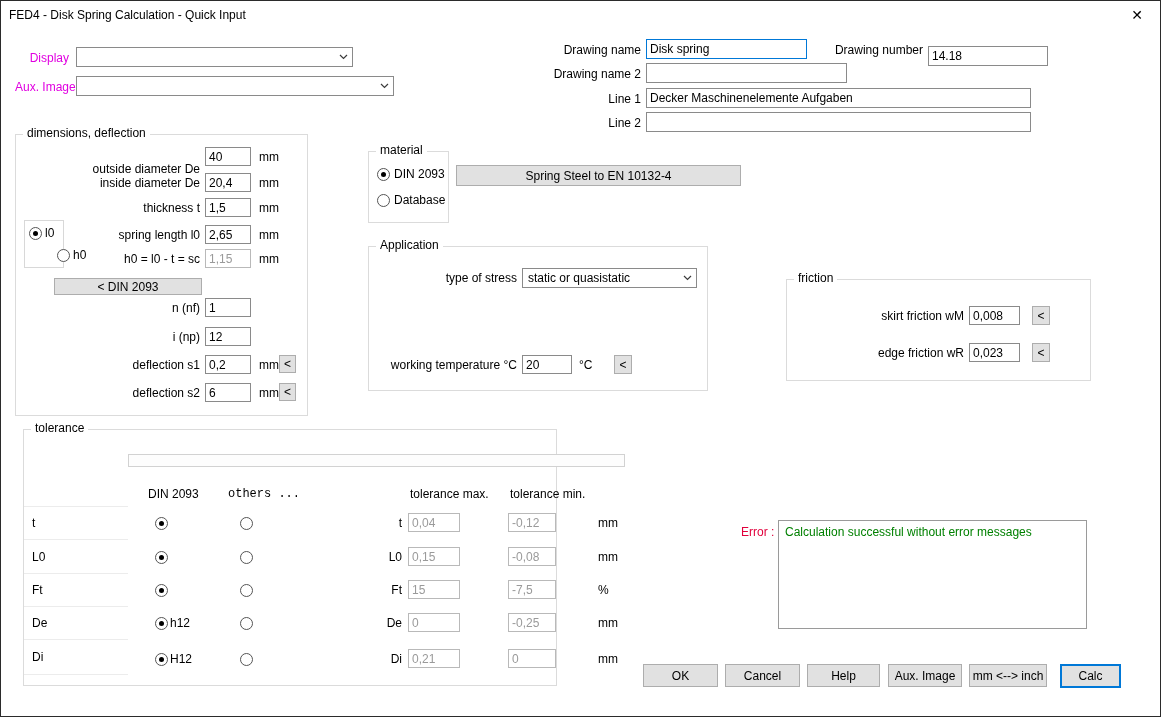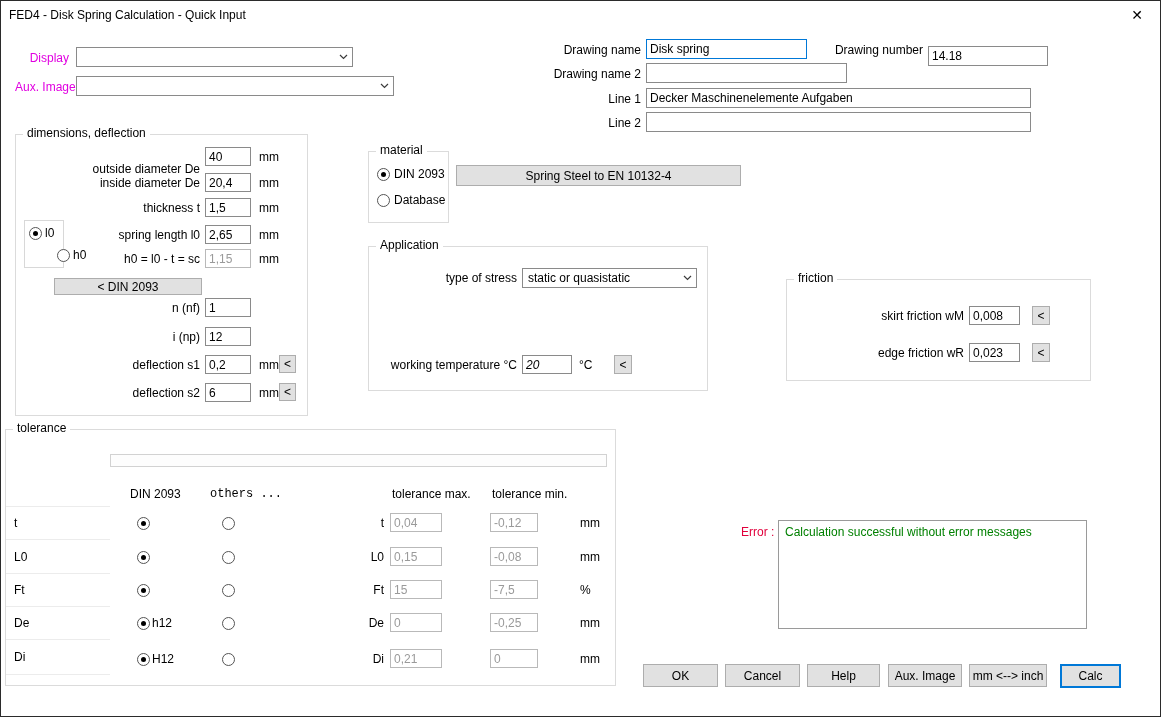--- a/index.html
+++ b/index.html
@@ -145,37 +145,37 @@
     <div class="abs ra" style="left:0;top:24px;width:148px;">type of stress</div>
     <div class="combo" style="left:153px;top:21px;width:175px;">
       <span class="txt">static or quasistatic</span>
       <span class="arr">
           <svg width="9" height="6" viewBox="0 0 9 6">
             <path d="M1 1 L4.5 4.5 L8 1" fill="none" stroke="#3c3c3c" stroke-width="1.2"></path>
           </svg>
         </span>
     </div>
     <div class="abs ra" style="left:0;top:111px;width:148px;">working temperature °C</div>
-    <input class="f sm" style="left: 153px; top: 108px; width: 50px; font-style: italic;" value="20">
+    <input class="f sm" style="left: 153px; top: 108px; width: 50px;" value="20">
     <span class="abs" style="left:210px;top:111px;">°C</span>
     <div class="btn" style="left:245px;top:108px;width:18px;height:19px;">&lt;</div>
   </div>
 
 
   <div class="group" style="left:785px;top:278px;width:305px;height:102px;">
     <span class="legend">friction</span>
     <div class="abs ra" style="left:0;top:29px;width:177px;">skirt friction wM</div>
     <input class="f sm" style="left: 182px; top: 26px; width: 51px;" value="0,008">
     <div class="btn" style="left:245px;top:26px;width:18px;height:19px;">&lt;</div>
     <div class="abs ra" style="left:0;top:66px;width:177px;">edge friction wR</div>
     <input class="f sm" style="left: 182px; top: 63px; width: 51px;" value="0,023">
     <div class="btn" style="left:245px;top:63px;width:18px;height:19px;">&lt;</div>
   </div>
 
-  <div class="group" style="left:4px;top:428px;width:611px;height:257px;">
+  <div class="group" style="left:22px;top:428px;width:534px;height:257px;">
     <span class="legend">tolerance</span>
     <div class="sunken" style="left:104px;top:24px;width:497px;height:13px;"></div>
 
     <span class="abs" style="left:124px;top:57px;">DIN 2093</span>
     <span class="abs" style="left:204px;top:57px;font-family:Liberation Mono, monospace;">others ...</span>
     <span class="abs" style="left:386px;top:57px;">tolerance max.</span>
     <span class="abs" style="left:486px;top:57px;">tolerance min.</span>
 
     <div class="abs" style="left:0;top:76px;width:104px;">
       <div class="cell" style="height:34px;border-top:1px solid #ececec;">t</div>

